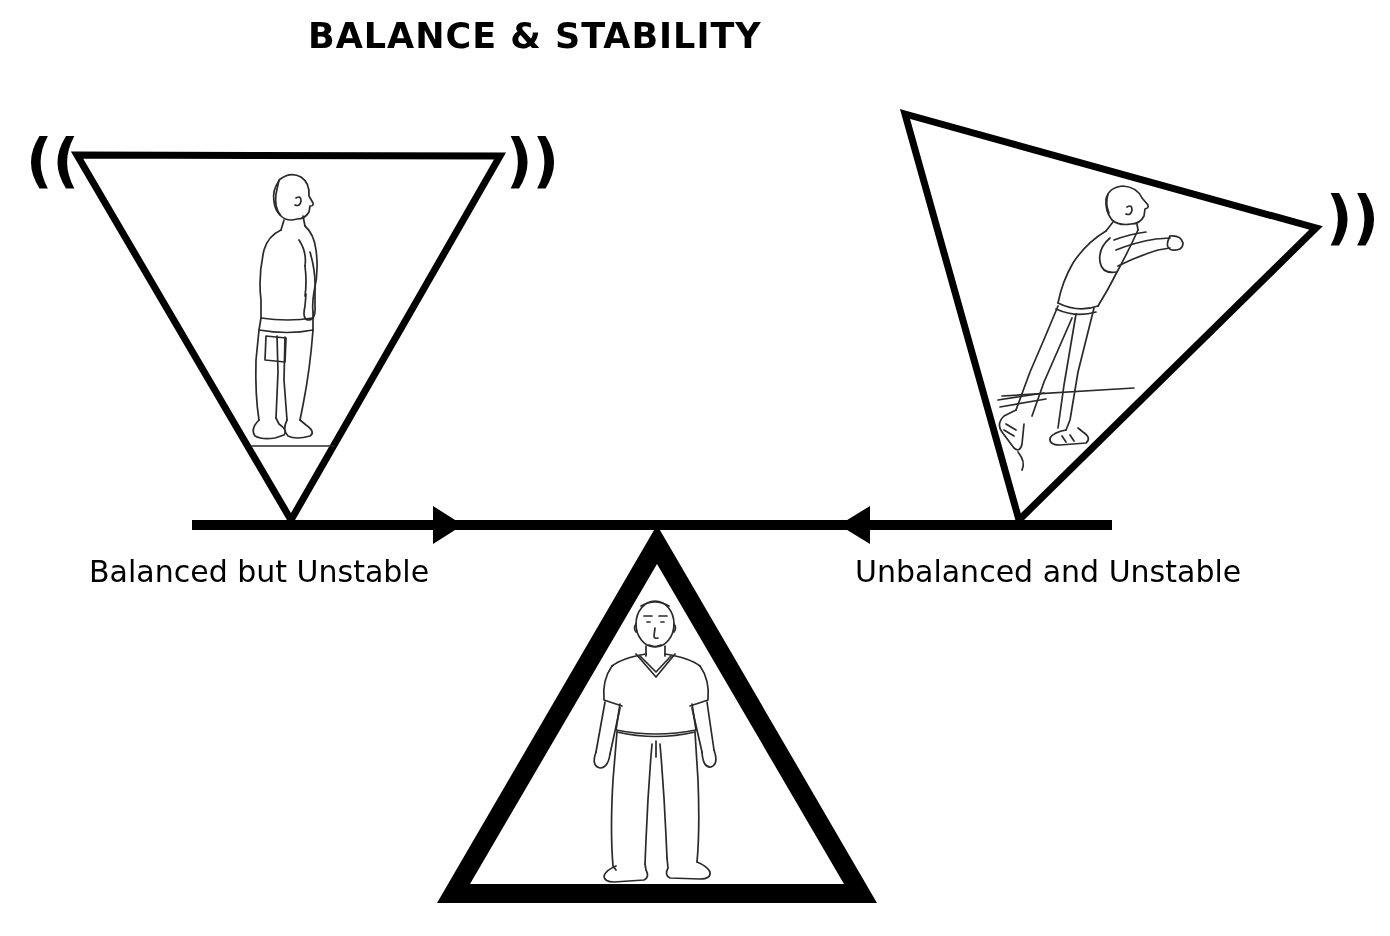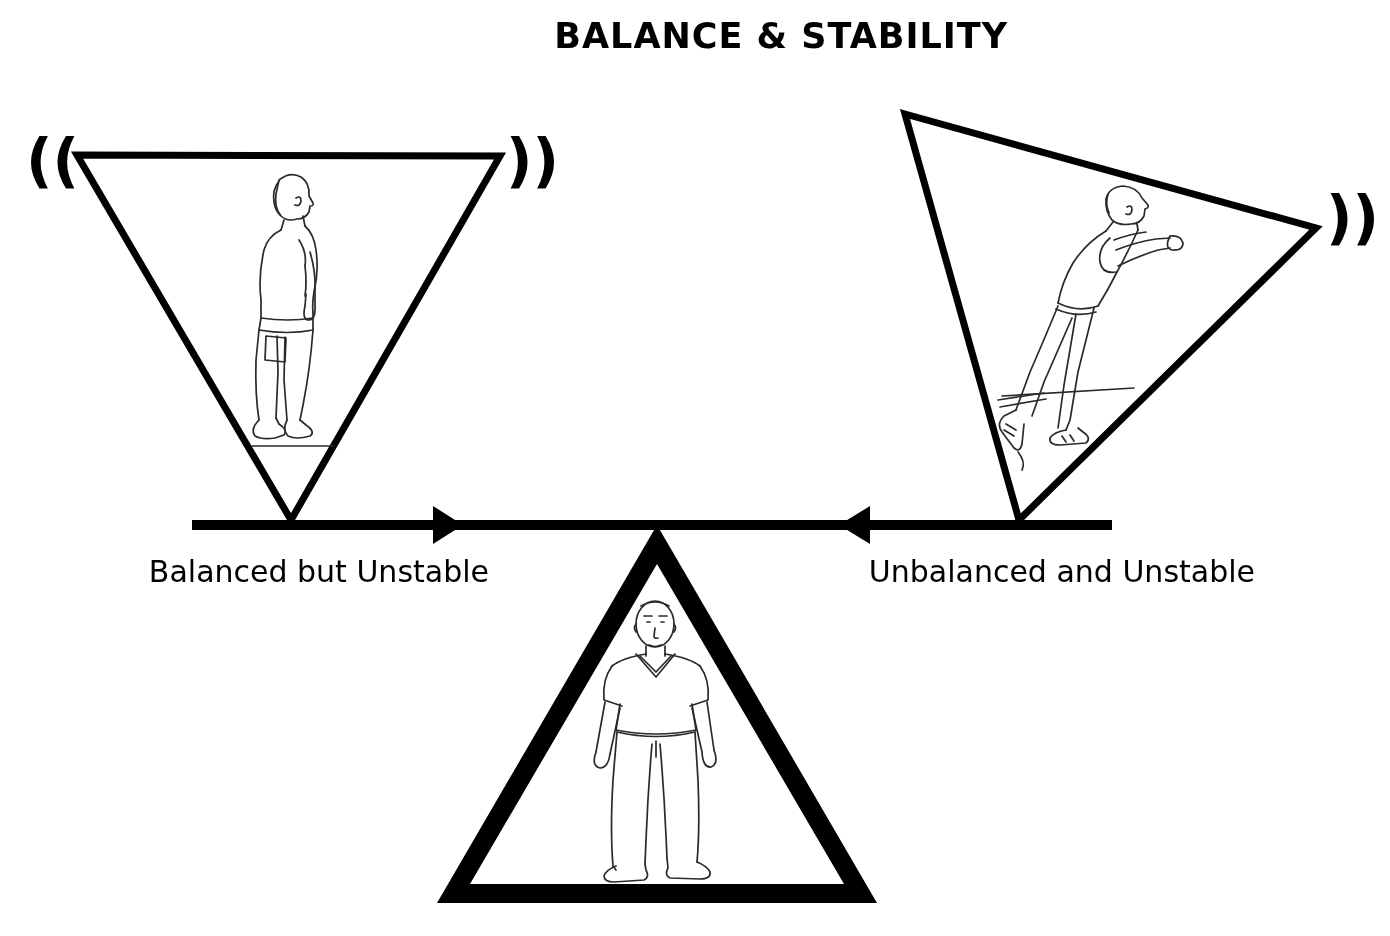--- a/index.html
+++ b/index.html
@@ -5,21 +5,21 @@
   html, body { margin: 0; padding: 0; background: #ffffff; }
   .canvas {
     position: relative;
     width: 1390px;
     height: 936px;
     background: #ffffff;
     font-family: "DejaVu Sans", sans-serif;
     overflow: hidden;
   }
   .diagram-svg { position: absolute; left: 0; top: 0; }
-  .txt { position: absolute; color: #000; text-align: right; white-space: nowrap; }
+  .txt { position: absolute; color: #000; text-align: left; white-space: nowrap; }
   .title {
     left: 308px; top: 16px; width: 700px;
     font-size: 35px; font-weight: bold; letter-spacing: 1px;
   }
   .label-center {
     left: 455px; top: 462px; width: 390px;
     font-size: 30px; font-weight: bold;
   }
   .label-left  { left: 89px;  top: 554px; width: 400px; font-size: 30px; }
   .label-right { left: 855px; top: 554px; width: 400px; font-size: 30px; }

